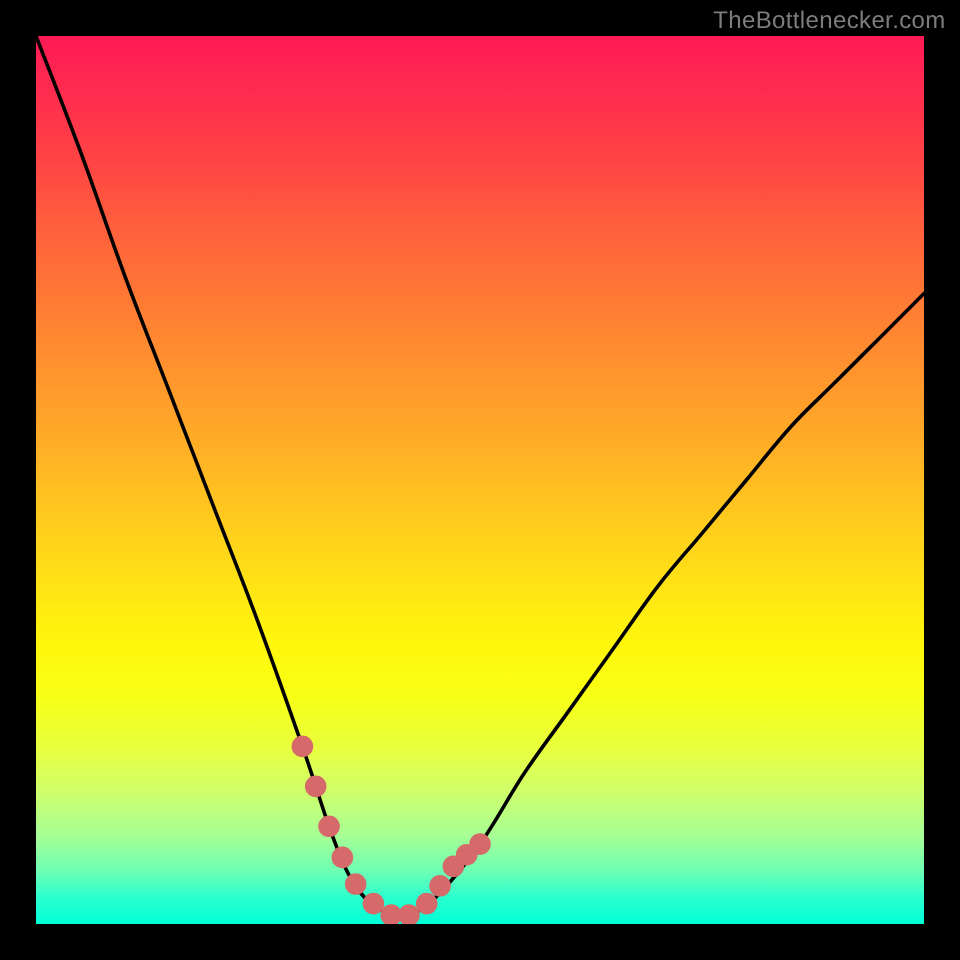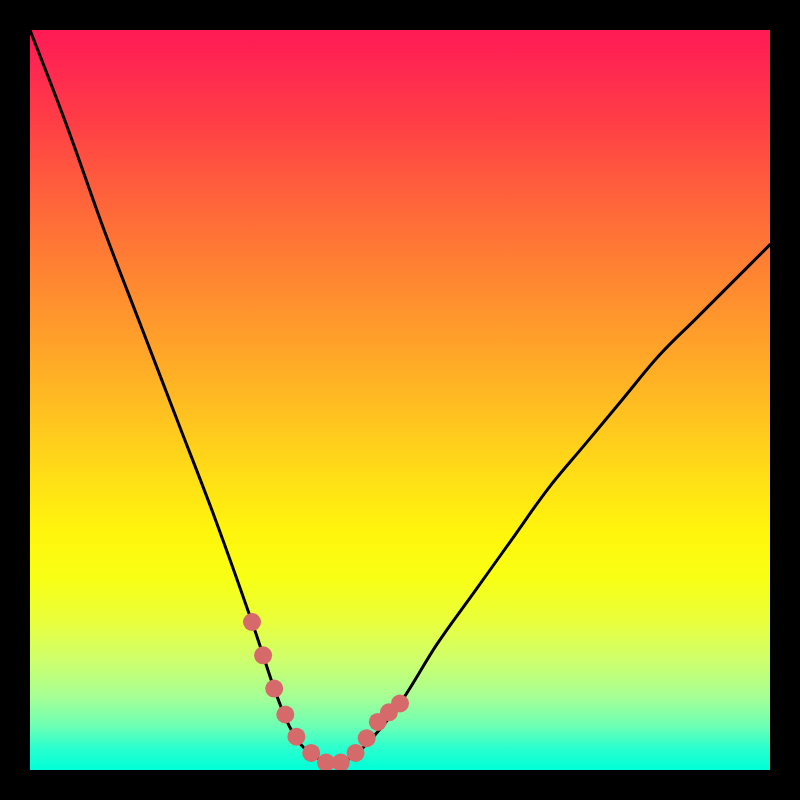--- a/index.html
+++ b/index.html
@@ -84,13 +84,14 @@
           <circle cx="296" cy="732.6" r="9" fill="#d66a6a"></circle>
           <circle cx="310.8" cy="732.6" r="9" fill="#d66a6a"></circle>
           <circle cx="325.6" cy="722.98" r="9" fill="#d66a6a"></circle>
           <circle cx="336.7" cy="708.18" r="9" fill="#d66a6a"></circle>
           <circle cx="347.79999999999995" cy="691.9" r="9" fill="#d66a6a"></circle>
           <circle cx="358.9" cy="682.28" r="9" fill="#d66a6a"></circle>
           <circle cx="370" cy="673.4" r="9" fill="#d66a6a"></circle>
         </g>
     </svg>
   </div>
+  <div class="watermark">TheBottlenecker.com</div>
 </div>
 
 </body></html>

